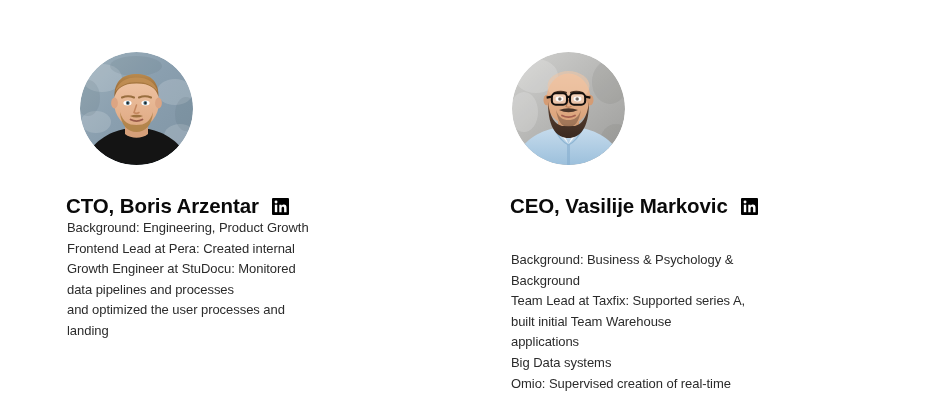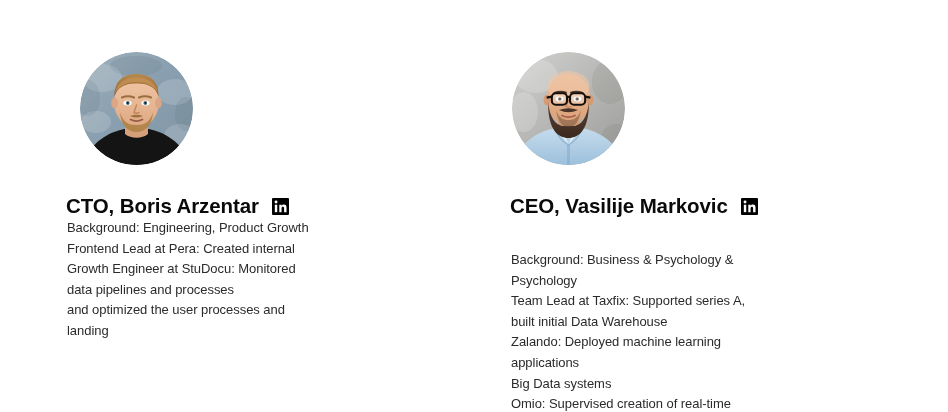--- a/index.html
+++ b/index.html
@@ -279,23 +279,22 @@
           <rect x="0" y="0" width="24" height="24" rx="1.5" fill="#000000"></rect>
           <rect x="4" y="9.5" width="3.4" height="10.5" fill="#ffffff"></rect>
           <circle cx="5.7" cy="5.6" r="2.05" fill="#ffffff"></circle>
           <path d="M10.3 9.5 h3.2 v1.5 c0.7-1.2 2-1.8 3.4-1.8 c2.5 0 3.6 1.6 3.6 4.3 V20 h-3.4 v-5.6 c0-1.4-0.5-2.2-1.7-2.2 c-1.2 0-1.9 0.8-1.9 2.2 V20 h-3.2 Z" fill="#ffffff"></path>
         </svg>
       </a>
     </div>
 
     <div class="profile-bio">
       <span class="bio-line">Background: Business &amp; Psychology &amp;</span>
-      <span class="bio-line">Psychology</span>
+      <span class="bio-line">Background</span>
       <span class="bio-line">Team Lead at Taxfix: Supported series A,</span>
-      <span class="bio-line">built initial Data Warehouse</span>
-      <span class="bio-line">Zalando: Deployed machine learning</span>
+      <span class="bio-line">built initial Team Warehouse</span>
       <span class="bio-line">applications</span>
       <span class="bio-line">Big Data systems</span>
       <span class="bio-line">Omio: Supervised creation of real-time</span>
     </div>
   </div>
 
 </div>
 
 </body></html>

